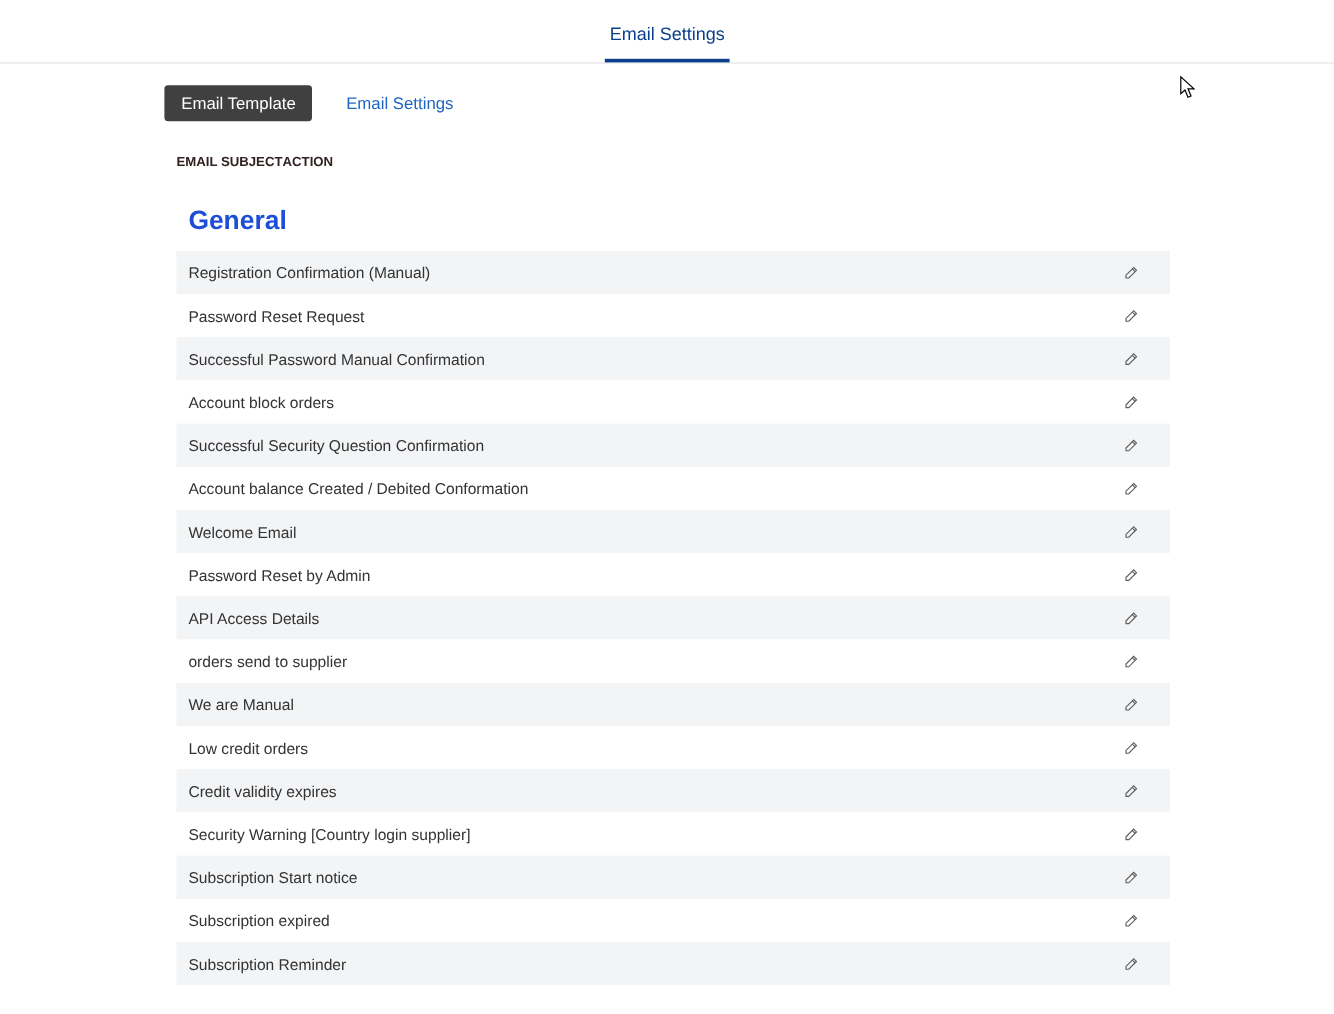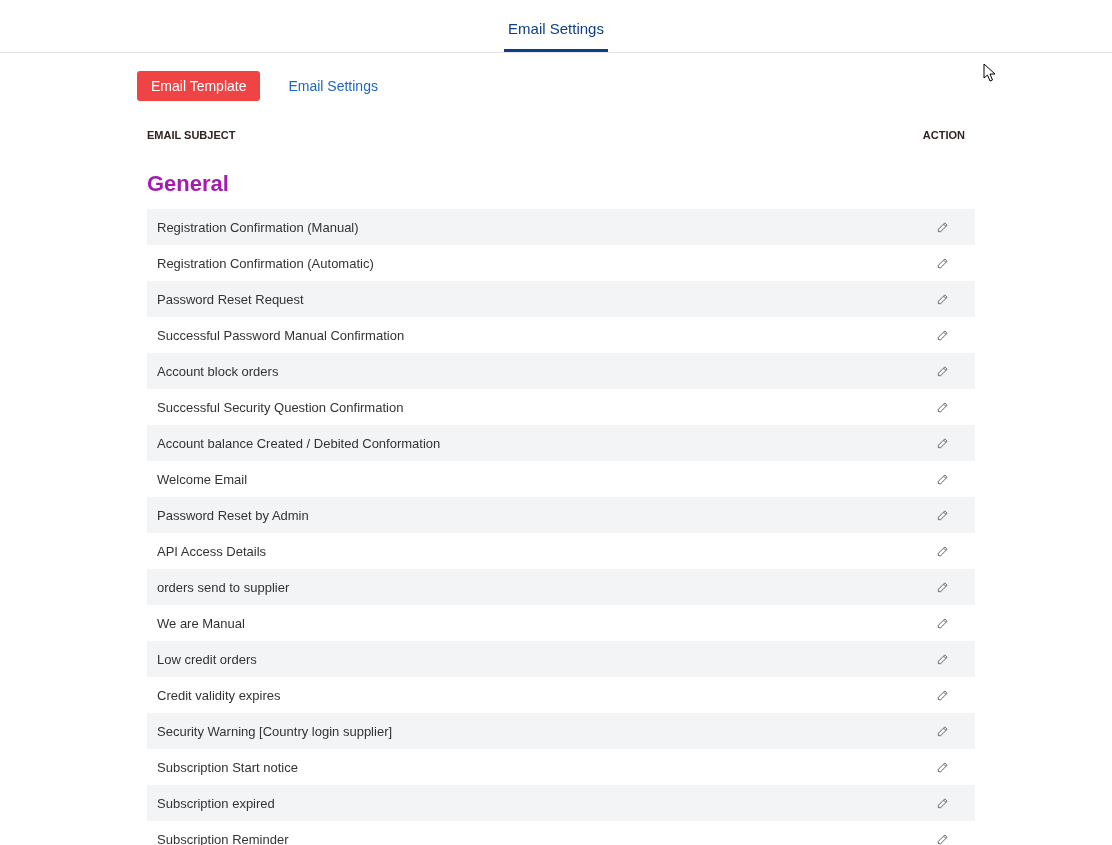--- a/index.html
+++ b/index.html
@@ -36,44 +36,43 @@
     align-items: center;
     margin-bottom: 28px;
   }
   .sub-tab {
     font-size: 14px;
     padding: 7px 14px;
     border-radius: 3px;
     cursor: pointer;
   }
   .sub-tab.active {
-    background: #ef4444;
+    background: #404040;
     color: #ffffff;
     font-weight: 500;
   }
   .sub-tab.inactive {
     color: #1e66c2;
   }
   .table-area {
     margin-left: 10px;
   }
   .table-header {
     display: flex;
-    justify-content: space-between;
     font-size: 11px;
     font-weight: 700;
     color: #322;
     padding: 0 10px 0 0;
     margin-bottom: 30px;
   }
   .section-title {
     font-size: 22px;
     font-weight: 600;
-    color: #a21caf;
-    margin: 0 0 12px 0;
+    color: #1d4ed8;
+    margin: 0 0 12px 10px;
   }
   .rows {}
   .row {
     display: flex;
     justify-content: space-between;
     align-items: center;
     padding: 9px 12px 9px 10px;
     font-size: 13px;
     color: #333;
     min-height: 36px;
@@ -146,31 +145,20 @@
           <div class="row-action">
             <div class="edit-btn">
               <svg viewBox="0 0 24 24">
                 <path d="M4 16 L4 20 L8 20 L19 9 L15 5 Z"></path>
                 <path d="M13 7 L17 11"></path>
               </svg>
             </div>
           </div>
         </div>
         <div class="row">
-          <div class="row-subject">Registration Confirmation (Automatic)</div>
-          <div class="row-action">
-            <div class="edit-btn">
-              <svg viewBox="0 0 24 24">
-                <path d="M4 16 L4 20 L8 20 L19 9 L15 5 Z"></path>
-                <path d="M13 7 L17 11"></path>
-              </svg>
-            </div>
-          </div>
-        </div>
-        <div class="row">
           <div class="row-subject">Password Reset Request</div>
           <div class="row-action">
             <div class="edit-btn">
               <svg viewBox="0 0 24 24">
                 <path d="M4 16 L4 20 L8 20 L19 9 L15 5 Z"></path>
                 <path d="M13 7 L17 11"></path>
               </svg>
             </div>
           </div>
         </div>

